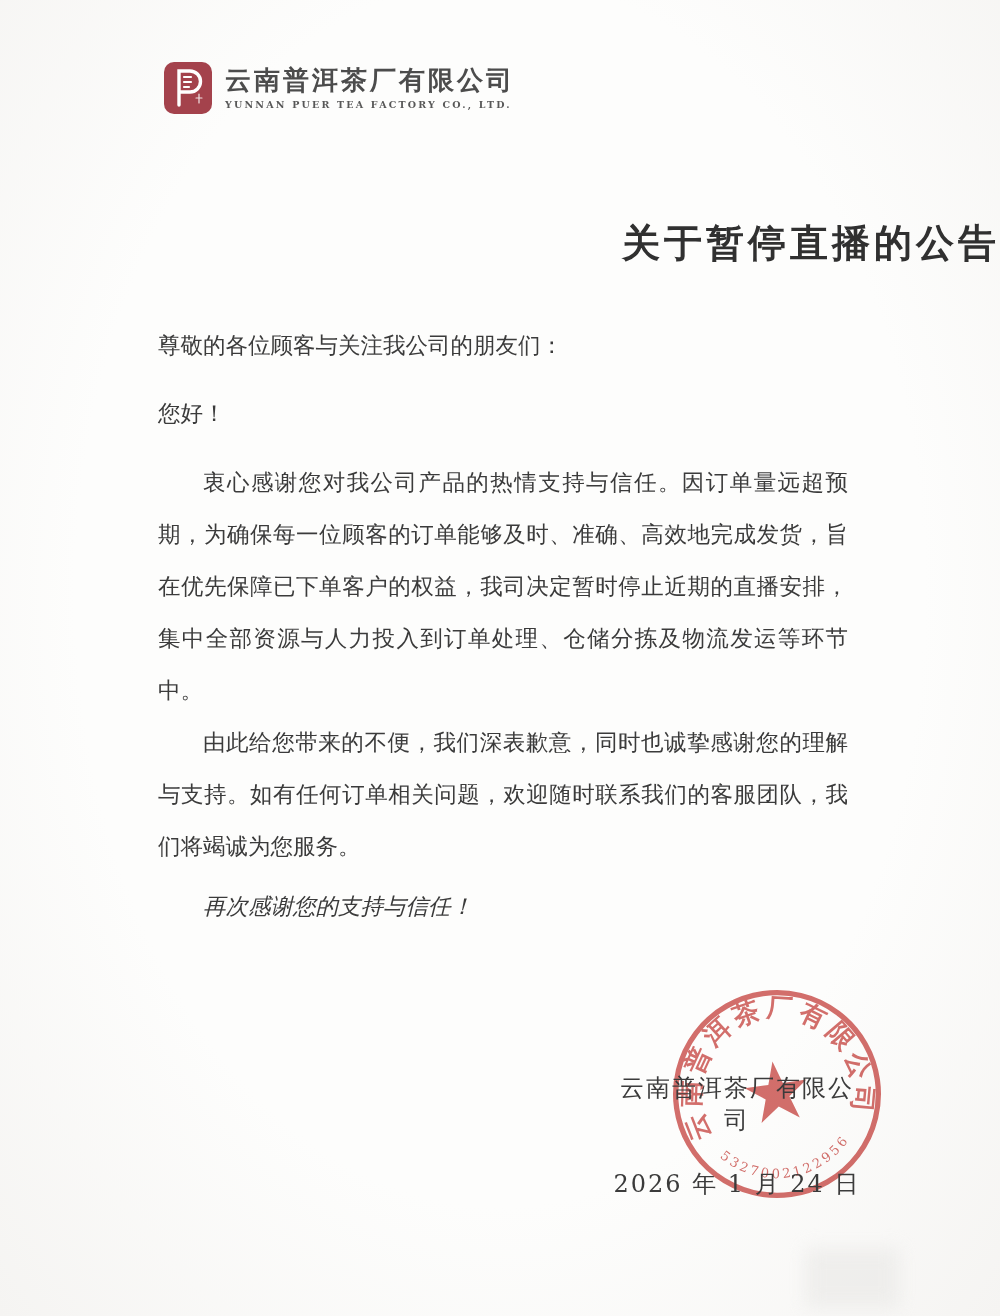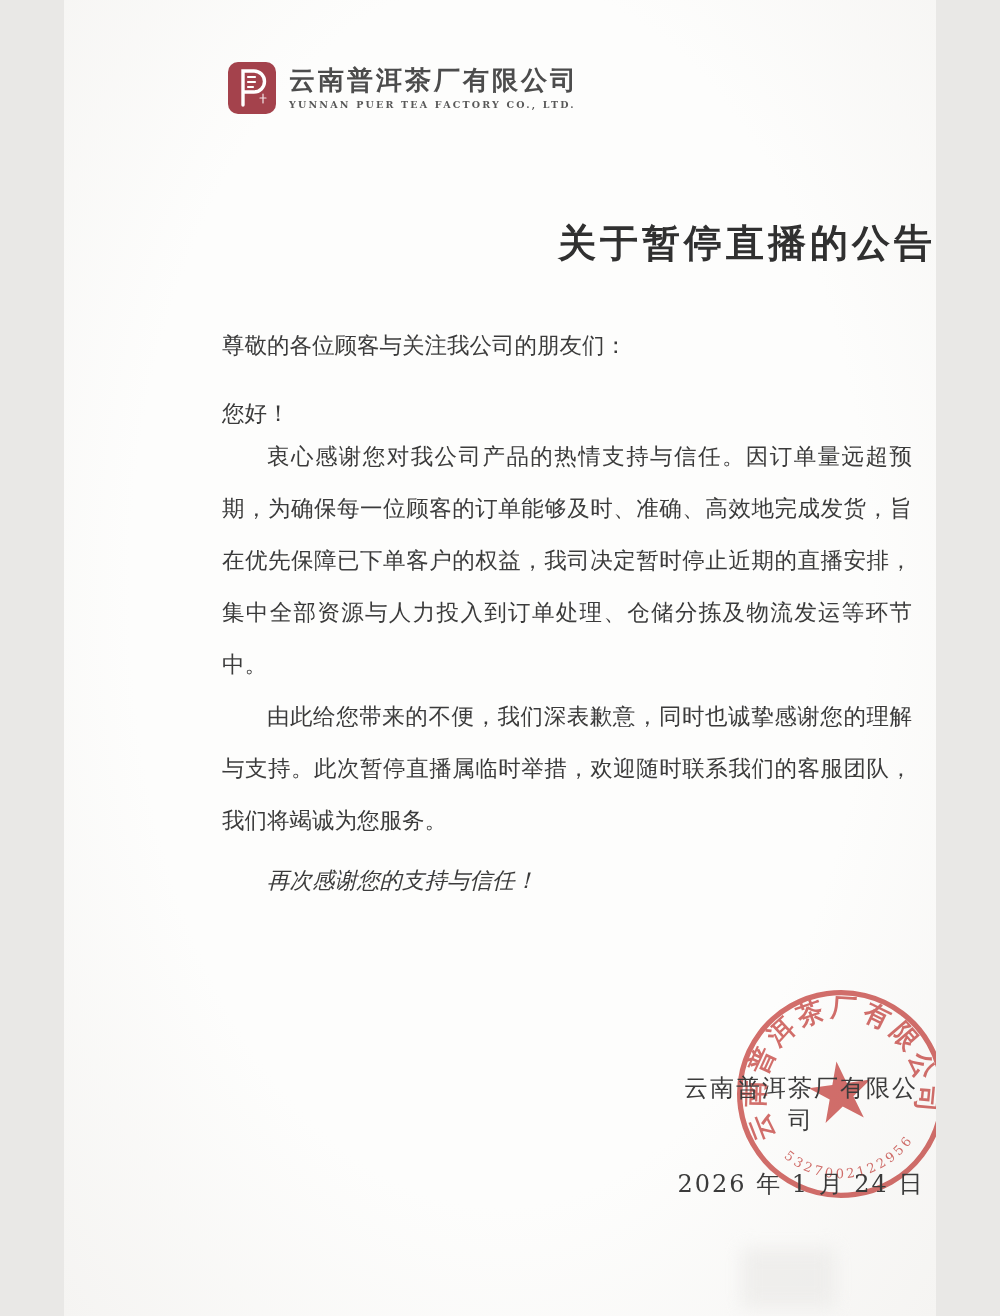--- a/index.html
+++ b/index.html
@@ -1,21 +1,21 @@
 <!DOCTYPE html>
 <html><head>
 <meta charset="utf-8">
 <style>
   * { margin: 0; padding: 0; box-sizing: border-box; }
   html, body { background: #e9e8e6; }
   body { font-family: "DejaVu Serif", "Liberation Serif", serif; }
 
   .page {
     position: relative;
-    width: 872px;
+    width: 1000px;
     height: 1316px;
     margin: 0 auto;
     background: radial-gradient(ellipse at 50% 45%, #fdfdfc 60%, #f5f4f2 100%);
     color: #3b3b3b;
     overflow: hidden;
   }
 
   
   .logo-block {
     position: absolute;
@@ -58,21 +58,21 @@
   
   .letter {
     position: absolute;
     top: 328px;
     left: 158px;
     width: 690px;
     font-size: 22.5px;
     color: #3b3b3b;
   }
   .salutation { line-height: 34px; margin-bottom: 34px; }
-  .greeting   { line-height: 34px; }
+  .greeting   { line-height: 34px; margin-bottom: 26px; }
   .para {
     line-height: 52px;
     text-align: justify;
     text-indent: 2em;
   }
   .closing {
     margin-top: 8px;
     line-height: 52px;
     text-indent: 2em;
     font-style: italic;
@@ -135,21 +135,21 @@
       <div class="company-en">YUNNAN PUER TEA FACTORY CO., LTD.</div>
     </div>
   </header>
 
   <h1 class="title">关于暂停直播的公告</h1>
 
   <main class="letter">
     <p class="salutation">尊敬的各位顾客与关注我公司的朋友们：</p>
     <p class="greeting">您好！</p>
     <p class="para">衷心感谢您对我公司产品的热情支持与信任。因订单量远超预期，为确保每一位顾客的订单能够及时、准确、高效地完成发货，旨在优先保障已下单客户的权益，我司决定暂时停止近期的直播安排，集中全部资源与人力投入到订单处理、仓储分拣及物流发运等环节中。</p>
-    <p class="para">由此给您带来的不便，我们深表歉意，同时也诚挚感谢您的理解与支持。此次暂停直播属临时举措，欢迎随时联系我们的客服团队，我们将竭诚为您服务。</p>
+    <p class="para">由此给您带来的不便，我们深表歉意，同时也诚挚感谢您的理解与支持。如有任何订单相关问题，欢迎随时联系我们的客服团队，我们将竭诚为您服务。</p>
     <p class="closing">再次感谢您的支持与信任！</p>
   </main>
 
   <div class="signature">
     <div class="sig-company">云南普洱茶厂有限公司</div>
     <div class="sig-date">2026 年 1 月 24 日</div>
   </div>
 
   <svg class="seal" viewBox="0 0 230 230" xmlns="http://www.w3.org/2000/svg" aria-hidden="true">
     <defs>

